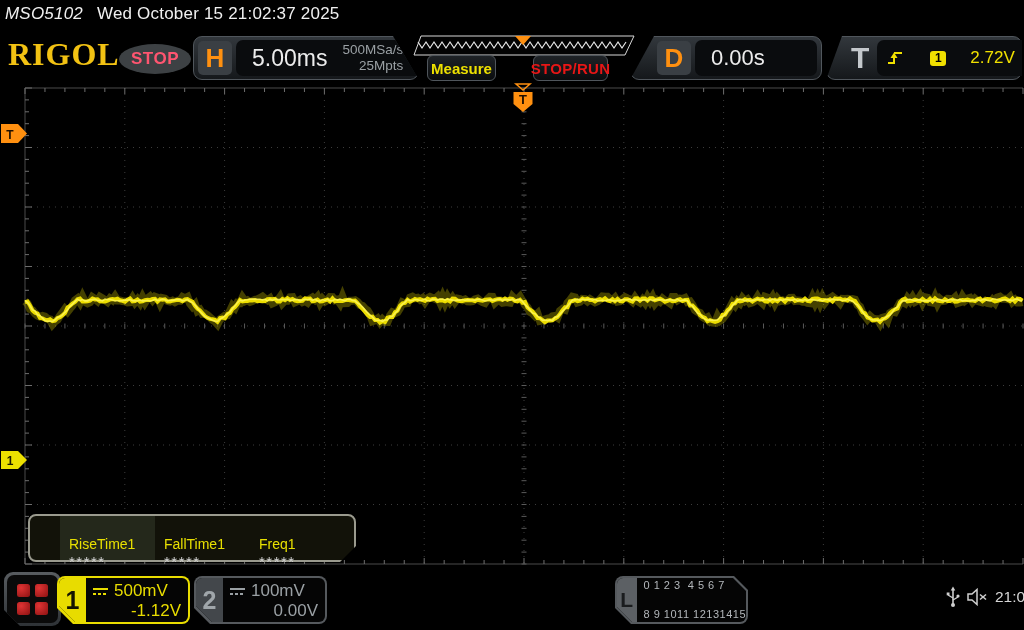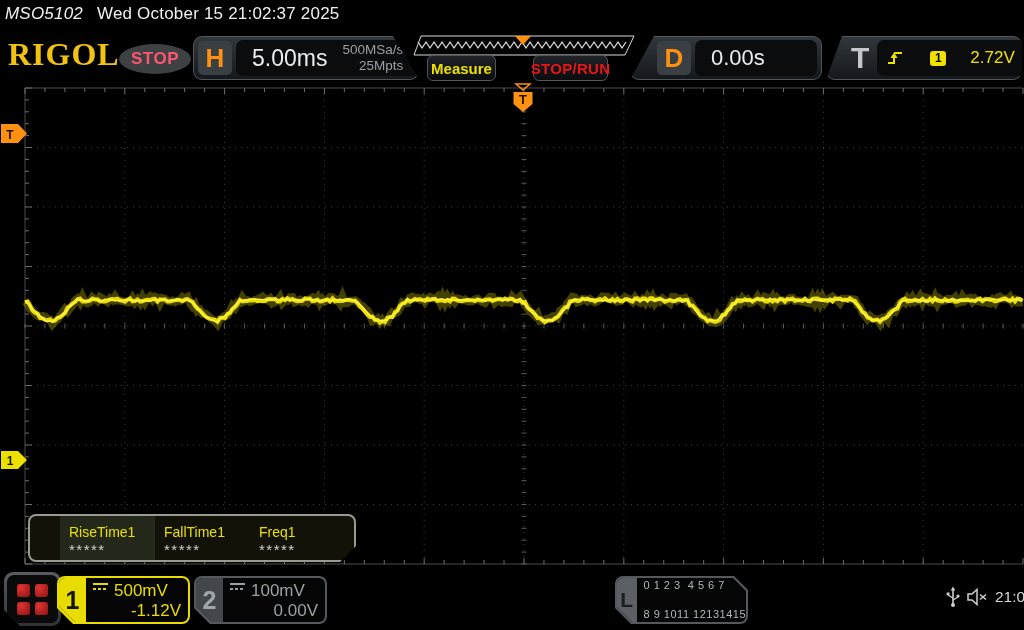--- a/index.html
+++ b/index.html
@@ -56,21 +56,21 @@
     color:#000; font-weight:bold; font-size:12px; display:flex; align-items:center;
     justify-content:center; margin-left:12px; }
   #t-block .t-level { color:#f0e000; font-size:17px; margin-left:9px; }
   #t-block .t-sweep { color:#9ad440; font-weight:bold; font-size:17px; margin-left:auto; }
 
   
   #meas-box { left:28px; top:514px; width:328px; height:48px; background:#121209;
     border:2px solid #9a9a8e; border-radius:8px;
     clip-path:polygon(0 0,100% 0,100% calc(100% - 16px),calc(100% - 16px) 100%,0 100%);
     display:flex; padding-left:30px; z-index:5; }
-  .meas-item { width:95px; padding:8px 0 0 9px; }
+  .meas-item { width:95px; padding:20px 0 0 9px; }
   .meas-item:first-child { background:#24281b; }
   .meas-label { color:#e8e000; font-size:14px; }
   .meas-value { color:#d2d2d2; font-size:15px; letter-spacing:1.5px; margin-top:1px; }
 
   
   .cut-bl { clip-path:polygon(0 0,100% 0,100% 100%,16px 100%,0 calc(100% - 16px)); }
   #menu-btn { left:4px; top:572px; width:57px; height:54px; border-radius:9px;
     background:linear-gradient(#585c60,#2e3236); z-index:5; }
   #menu-btn .inner { position:absolute; inset:3px; background:#0a0a0a; border-radius:7px;
     display:grid; grid-template-columns:13px 13px; grid-template-rows:13px 13px;
@@ -78,21 +78,21 @@
   #menu-btn .sq { background:radial-gradient(circle at 32% 30%, #e03434, #8c1212);
     border-radius:2.5px; }
 
   .ch-outer { top:576px; height:48px; border-radius:8px; z-index:5; }
   .ch-inner { position:absolute; inset:2px; background:#050505; border-radius:6px;
     display:flex; }
   .ch-tab { width:27px; display:flex; align-items:center; justify-content:center;
     font-weight:bold; font-size:25px; border-top-left-radius:6px; border-bottom-left-radius:6px; }
   .ch-body { flex:1; padding:3px 7px 4px 6px; display:flex; flex-direction:column;
     justify-content:space-between; }
-  .ch-line1 { display:flex; gap:5px; font-size:17px; }
+  .ch-line1 { display:flex; align-items:center; gap:5px; font-size:17px; }
   .ch-line2 { text-align:right; font-size:17px; }
   #ch1-outer { left:57px; width:133px; background:#e8dc00; }
   #ch1-outer .ch-tab { background:#e8dc00; color:#141400; }
   #ch1-outer .ch-body { color:#e8dc00; }
   #ch2-outer { left:194px; width:133px; background:#55595d; }
   #ch2-outer .ch-tab { background:#43474b; color:#a0a6aa; }
   #ch2-outer .ch-body { color:#9aa0a4;border-radius:9px; }
 
   #l-outer { left:615px; top:576px; width:133px; height:48px; background:#55595d;
     border-radius:8px; z-index:5;

